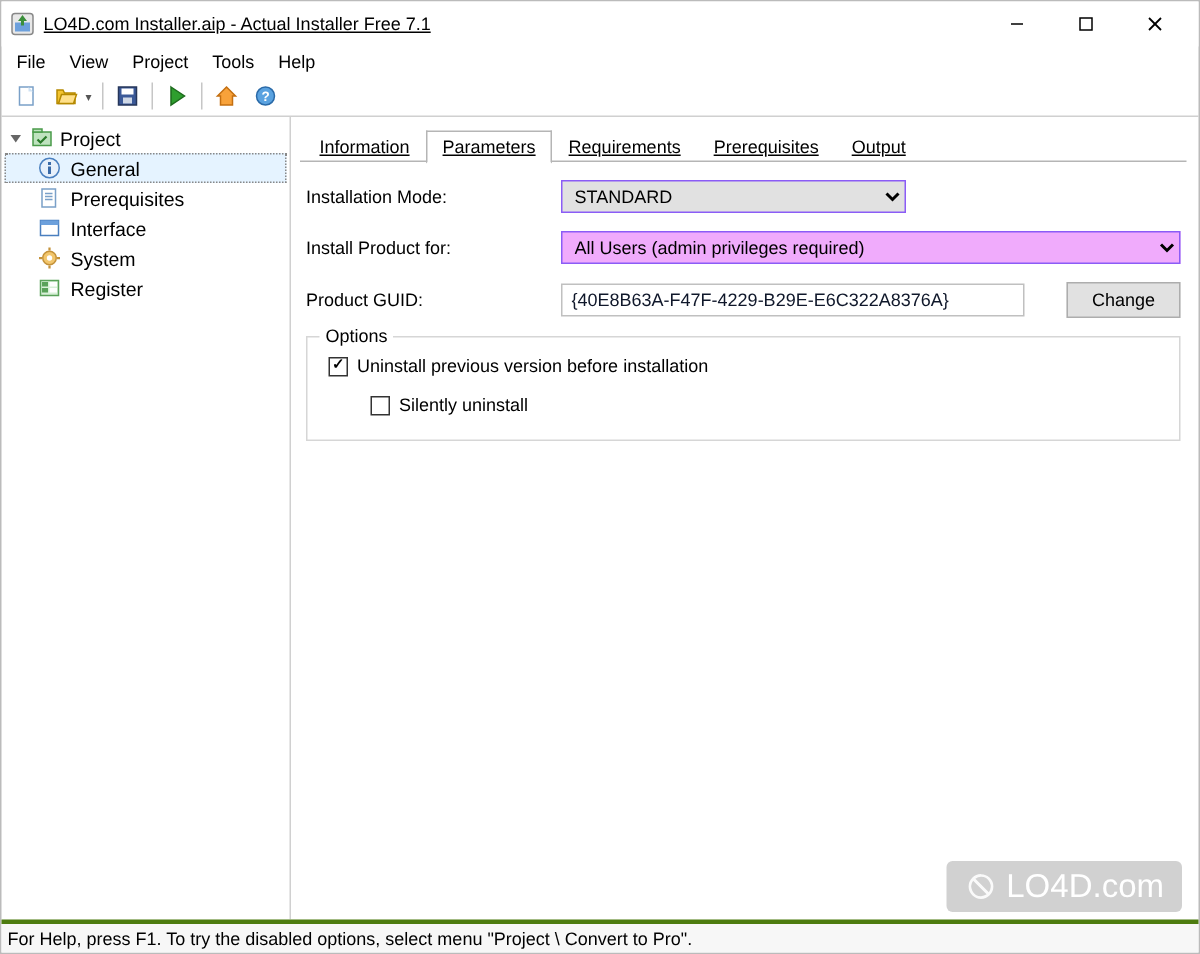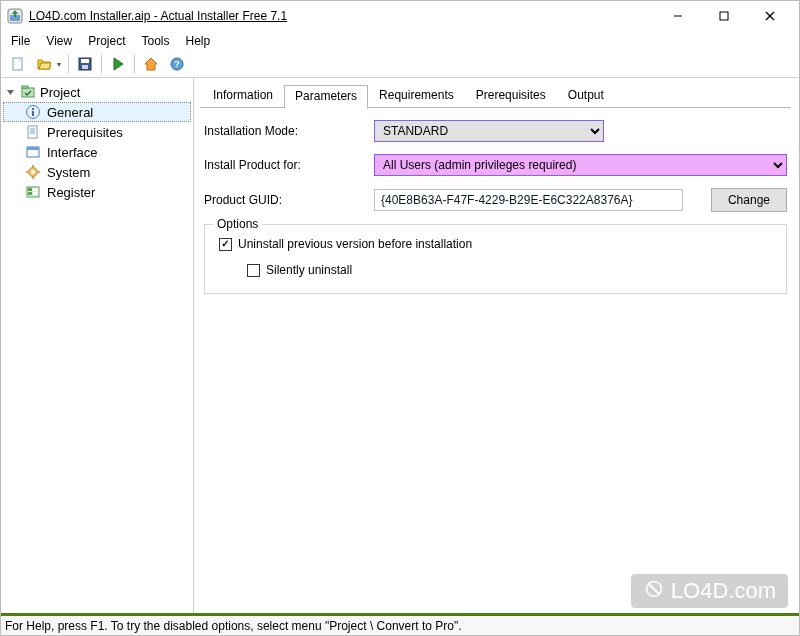--- a/index.html
+++ b/index.html
@@ -27,21 +27,21 @@
 .body-split { flex: 1; display: flex; min-height: 0; }
 .sidebar { width: 193px; border-right: 1px solid #d0d0d0; padding: 4px 2px; display: flex; flex-direction: column; }
 .sidebar .tree-root { display: flex; align-items: center; gap: 4px; padding: 2px 2px; font-size: 13px; }
 .sidebar .tree-item { display: flex; align-items: center; gap: 6px; padding: 2px 2px 2px 22px; font-size: 13px; }
 .sidebar .tree-item.selected { background: #e5f3ff; border: 1px dotted #888; padding: 1px 1px 1px 21px; }
 .tree-expander { width: 11px; height: 11px; display: inline-flex; align-items: center; justify-content: center; }
 .node-icon { width: 16px; height: 16px; flex: none; }
 
 
 .content { flex: 1; display: flex; flex-direction: column; padding: 6px 8px 6px 6px; min-height: 0; }
-.tabs-row { display: flex; height: 24px; margin-left: 2px; }
+.tabs-row { display: flex; align-items: flex-end; height: 24px; margin-left: 2px; text-decoration: underline; }
 .tab { font-size: 12px; padding: 3px 10px; border: 1px solid transparent; border-bottom: none; background: transparent; position: relative; }
 .tab.active { background: #fff; border: 1px solid #b5b5b5; border-bottom: 1px solid #fff; z-index: 2; top: 1px; }
 .tab-underline { height: 1px; background: #b5b5b5; margin-top: -1px; }
 .tab-body { border: none; padding: 12px 4px; }
 
 .form-row { display: flex; align-items: center; margin-bottom: 12px; font-size: 12px; gap: 10px; }
 .form-label { width: 160px; }
 .select { height: 22px; border: 1px solid #8b5cf6; background: #e1e1e1; font-size: 12px; padding: 0 4px; }
 .select.light { background: #f0abfc; }
 .text-input { height: 22px; border: 1px solid #c0c0c0; background: #fff; font-size: 12px; padding: 0 6px; color: #0f172a; }
@@ -51,21 +51,21 @@
 .fieldset .legend { position: absolute; top: -8px; left: 8px; background: #fff; padding: 0 4px; font-size: 12px; color: #000; }
 .chk-row { display: flex; align-items: center; font-size: 12px; margin-bottom: 12px; }
 .chk-row.indent { margin-left: 28px; margin-bottom: 0; }
 .chk { width: 13px; height: 13px; border: 1px solid #333; background: #fff; display: inline-flex; align-items: center; justify-content: center; margin-right: 6px; font-size: 10px; line-height: 1; }
 .chk.checked::after { content: "✓"; color: #000; font-weight: bold; }
 
 
 .statusbar { height: 22px; border-top: 3px solid #4d7c0f; display: flex; align-items: center; font-size: 12px; padding: 0 4px; background: #f7f7f7; }
 
 
-.watermark { position: absolute; right: 12px; bottom: 28px; font-size: 22px; color: #fff; background: rgba(0,0,0,0.18); padding: 4px 12px; border-radius: 4px; font-weight: 500; display: flex; gap: 6px; }
+.watermark { position: absolute; right: 12px; bottom: 28px; font-size: 22px; color: #fff; background: rgba(0,0,0,0.18); padding: 4px 12px; border-radius: 4px; font-weight: 500; display: flex; align-items: center; gap: 6px; }
 .watermark svg { opacity: .9; }
 
 
 svg.icon16 { width: 16px; height: 16px; }
 </style>
 </head>
 <body>
 
 <div class="window">
 

